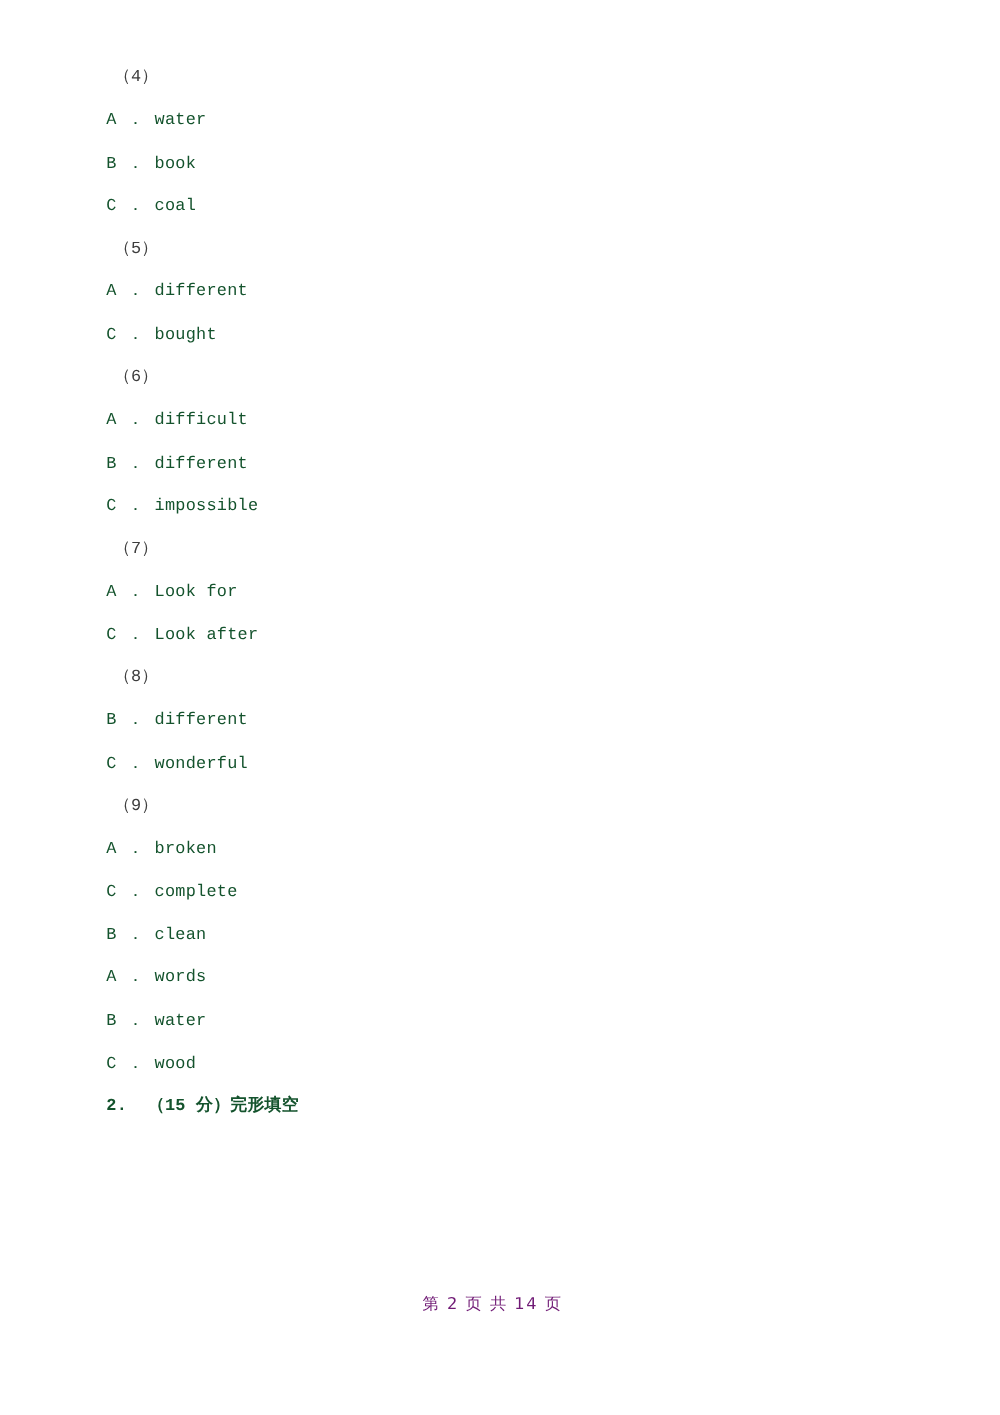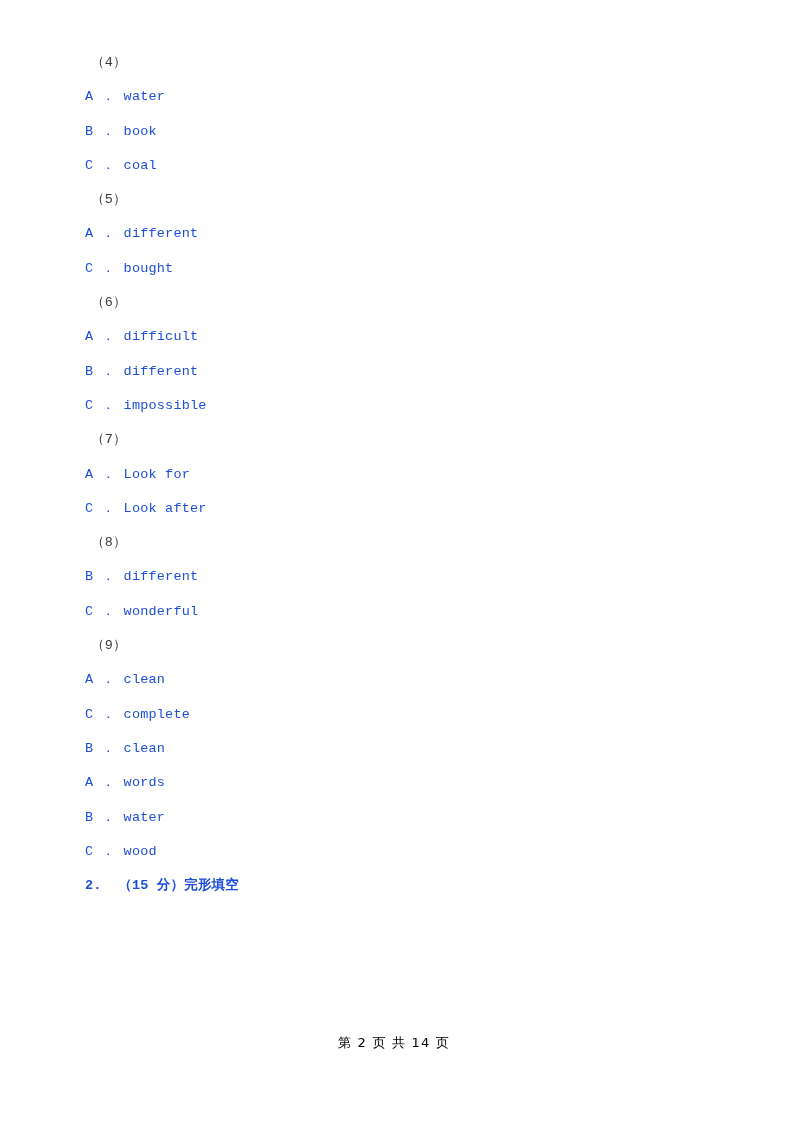--- a/index.html
+++ b/index.html
@@ -26,21 +26,21 @@
     left: 85px;
     top: 46px;
     width: 640px;
   }
   .line {
     height: 34.3px;
     line-height: 34.3px;
     font-size: 13.5px;
     letter-spacing: 0.2px;
     white-space: pre;
-    color: #1d4ed8;
+    color: #14532d;
   }
   .line.stem {
     padding-left: 6px;
     color: #3d3d3d;
   }
   .line.option {
     padding-left: 0px;
   }
   .line.section-head {
     padding-left: 0px;
@@ -49,21 +49,21 @@
   }
   .footer {
     position: absolute;
     left: 0;
     top: 1034px;
     width: 788px;
     text-align: center;
     font-family: "DejaVu Sans", "Liberation Sans", sans-serif;
     font-size: 13px;
     letter-spacing: 1.2px;
-    color: #000000;
+    color: #701a75;
     white-space: pre;
   }
 </style>
 </head>
 <body>
 
 <div class="page">
 
   <div class="content">
       <div class="line stem">（4）</div>
@@ -77,21 +77,21 @@
       <div class="line option">A ． difficult</div>
       <div class="line option">B ． different</div>
       <div class="line option">C ． impossible</div>
       <div class="line stem">（7）</div>
       <div class="line option">A ． Look for</div>
       <div class="line option">C ． Look after</div>
       <div class="line stem">（8）</div>
       <div class="line option">B ． different</div>
       <div class="line option">C ． wonderful</div>
       <div class="line stem">（9）</div>
-      <div class="line option">A ． clean</div>
+      <div class="line option">A ． broken</div>
       <div class="line option">C ． complete</div>
       <div class="line option">B ． clean</div>
       <div class="line option">A ． words</div>
       <div class="line option">B ． water</div>
       <div class="line option">C ． wood</div>
       <div class="line section-head">2.  （15 分）完形填空</div>
     </div>
 
   <div class="footer">第 2 页 共 14 页</div>
 

